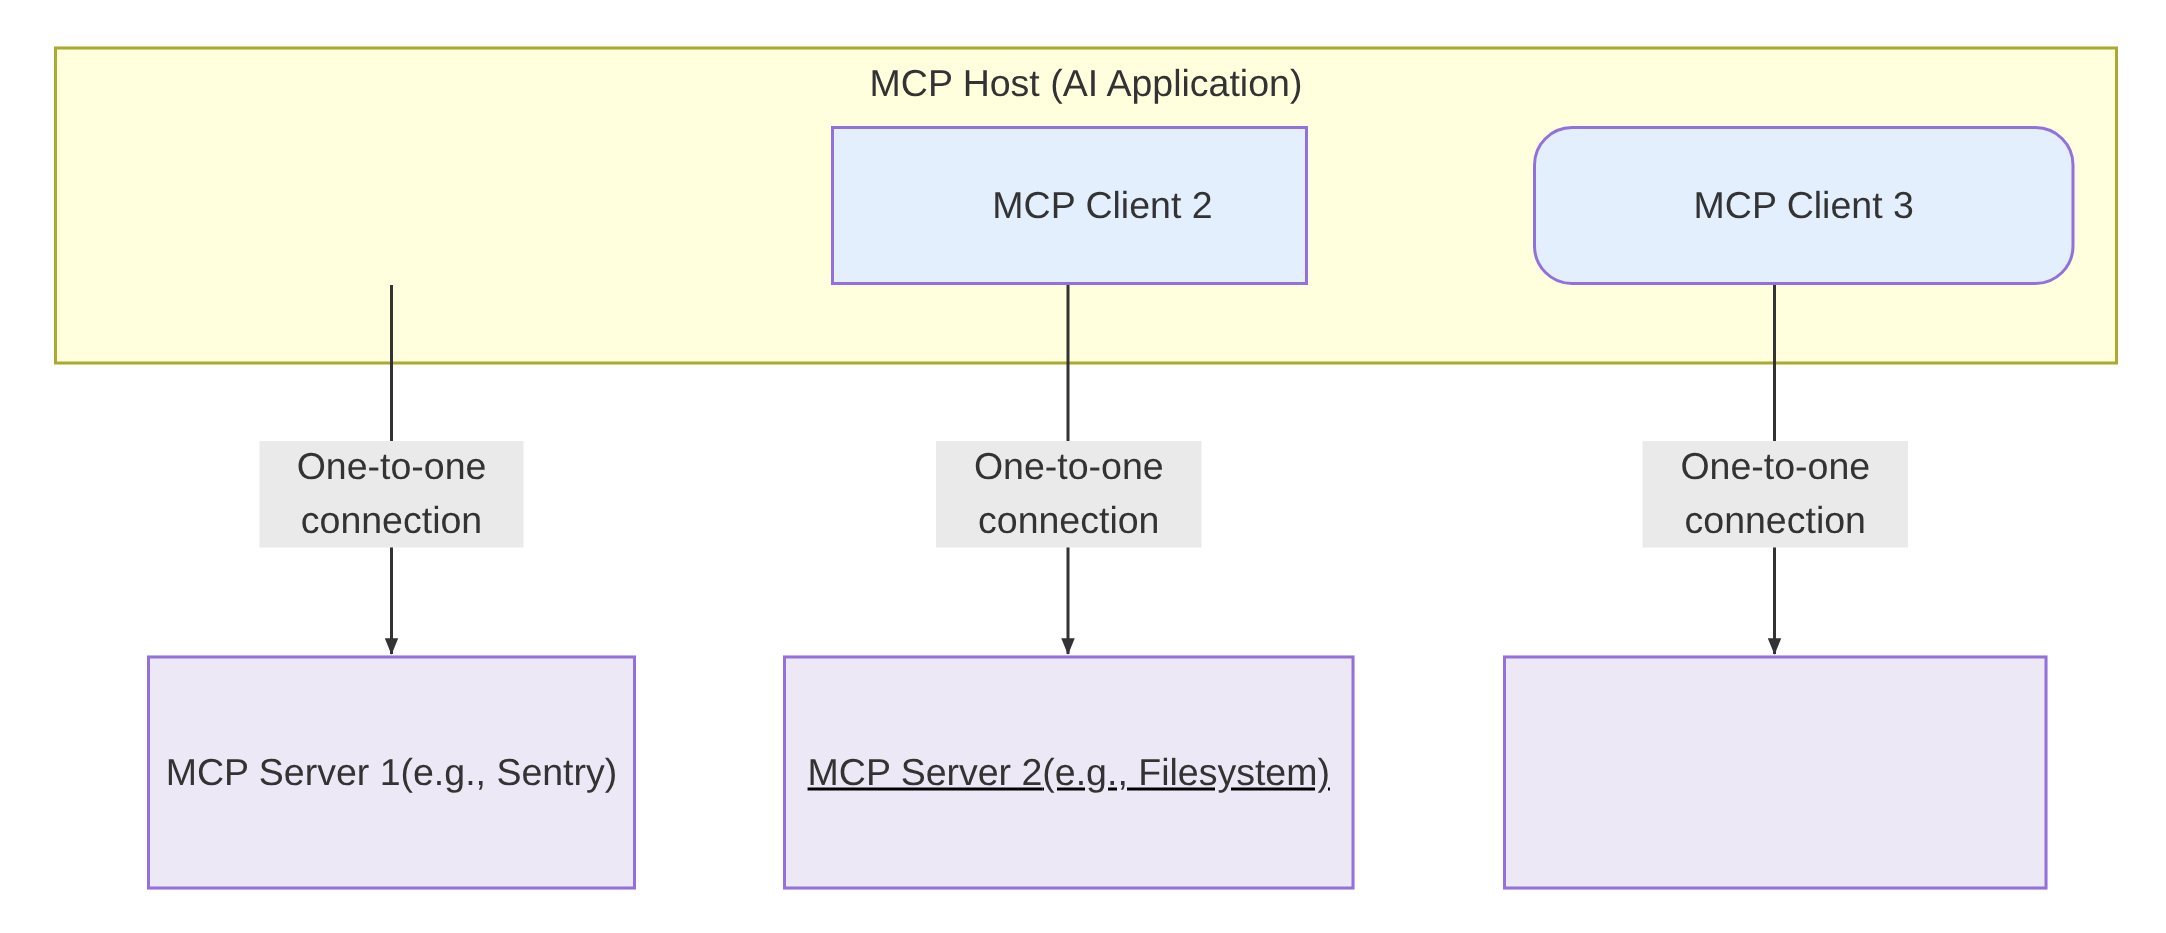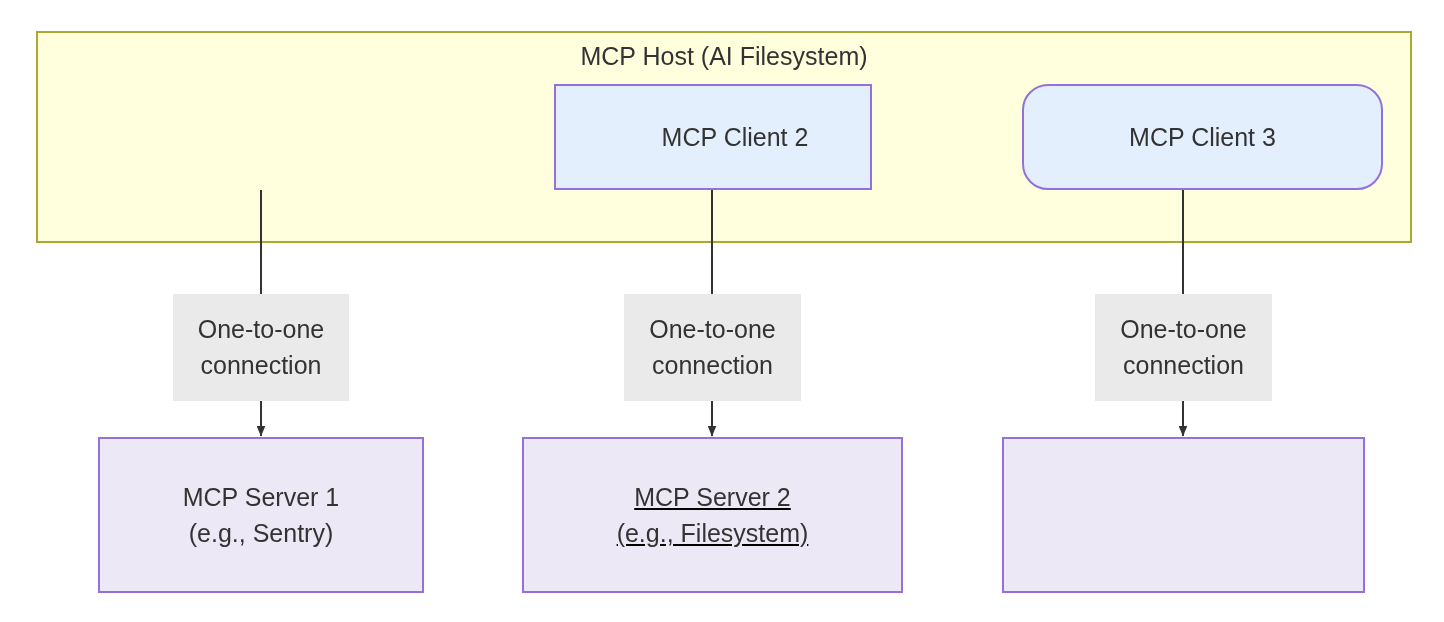--- a/index.html
+++ b/index.html
@@ -68,21 +68,21 @@
 
   
   .server-node {
     position: absolute;
     top: 437px;
     height: 156px;
     background: #ece8f5;
     border: 2px solid #9370db;
     box-sizing: border-box;
     display: flex;
-    flex-direction: column;
+    flex-direction: row;
     align-items: center;
     justify-content: center;
   }
   .server-node .node-label {
     font-size: 25px;
     color: #333333;
     text-align: center;
     line-height: 1.45;
     white-space: nowrap;
   }
@@ -101,35 +101,35 @@
   }
 
   
   .edge-label {
     position: absolute;
     background: #eaeaea;
     font-size: 25px;
     color: #333333;
     line-height: 1.42;
     text-align: center;
-    padding: 18px 4px;
+    padding: 0 4px;
     box-sizing: border-box;
     white-space: nowrap;
   }
   #edge-label-1 { left: 173px; top: 294px; width: 176px; }
   #edge-label-2 { left: 624px; top: 294px; width: 177px; }
   #edge-label-3 { left: 1095px; top: 294px; width: 177px; }
 </style>
 </head>
 <body>
 
 <div id="diagram">
 
   <div class="host-container">
-    <div class="host-title">MCP Host (AI Filesystem)</div>
+    <div class="host-title">MCP Host (AI Application)</div>
   </div>
 
   <div id="client-2" class="client-node">
     <span class="node-label">MCP Client 2</span>
   </div>
   <div id="client-3" class="client-node">
     <span class="node-label">MCP Client 3</span>
   </div>
 
   <svg id="edge-layer" viewBox="0 0 1444 622" width="1444" height="622">

